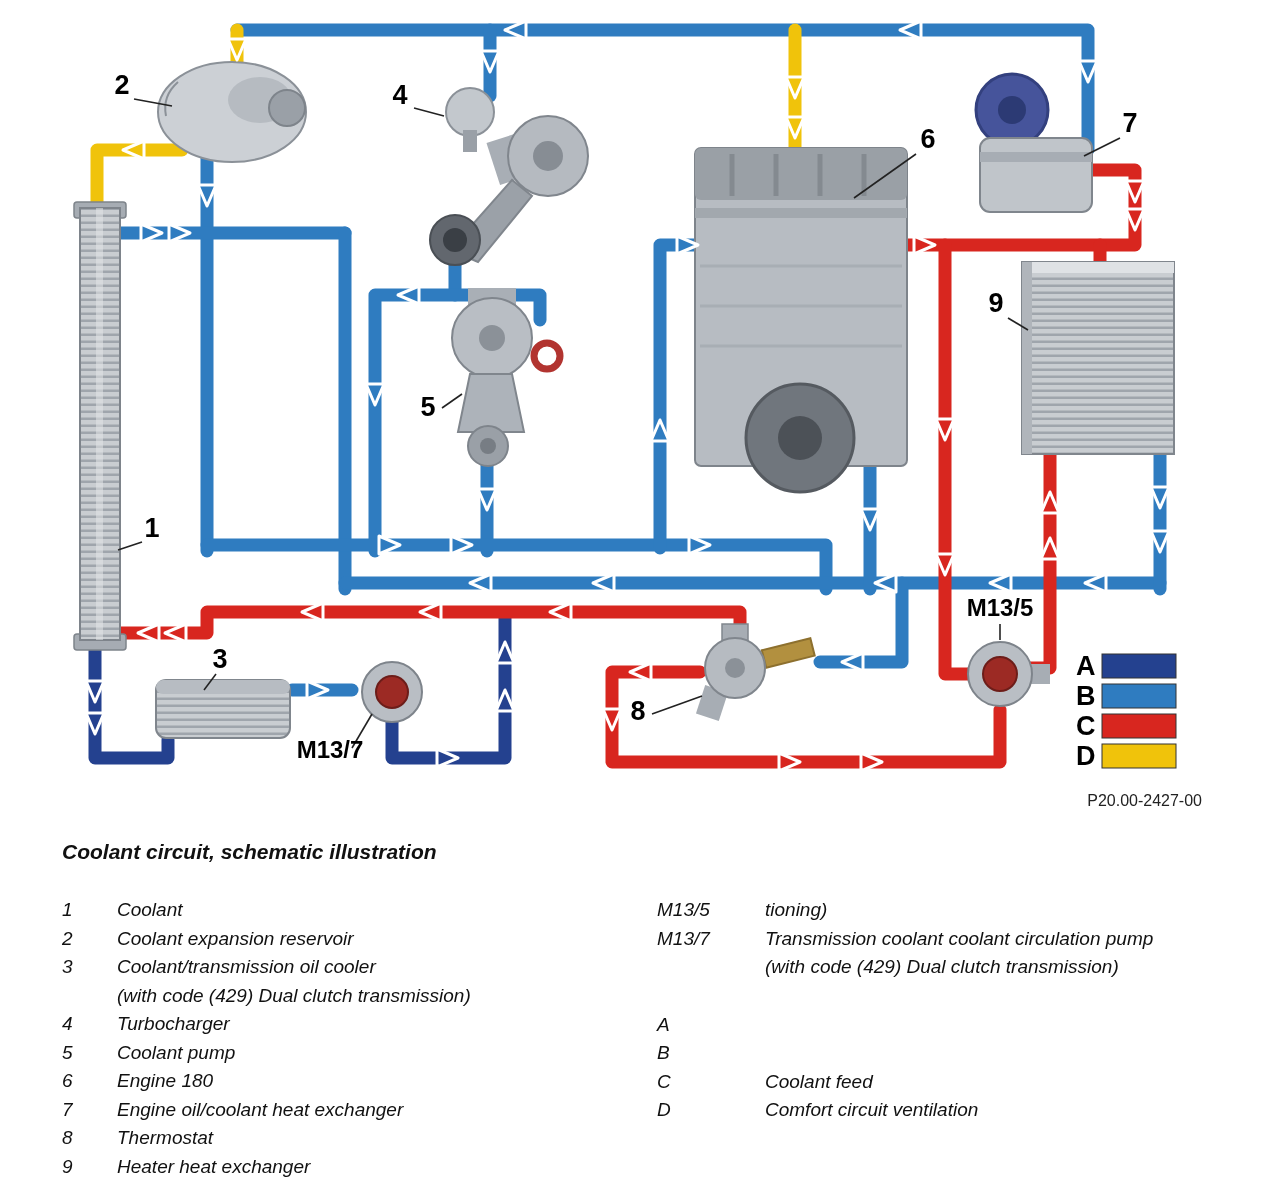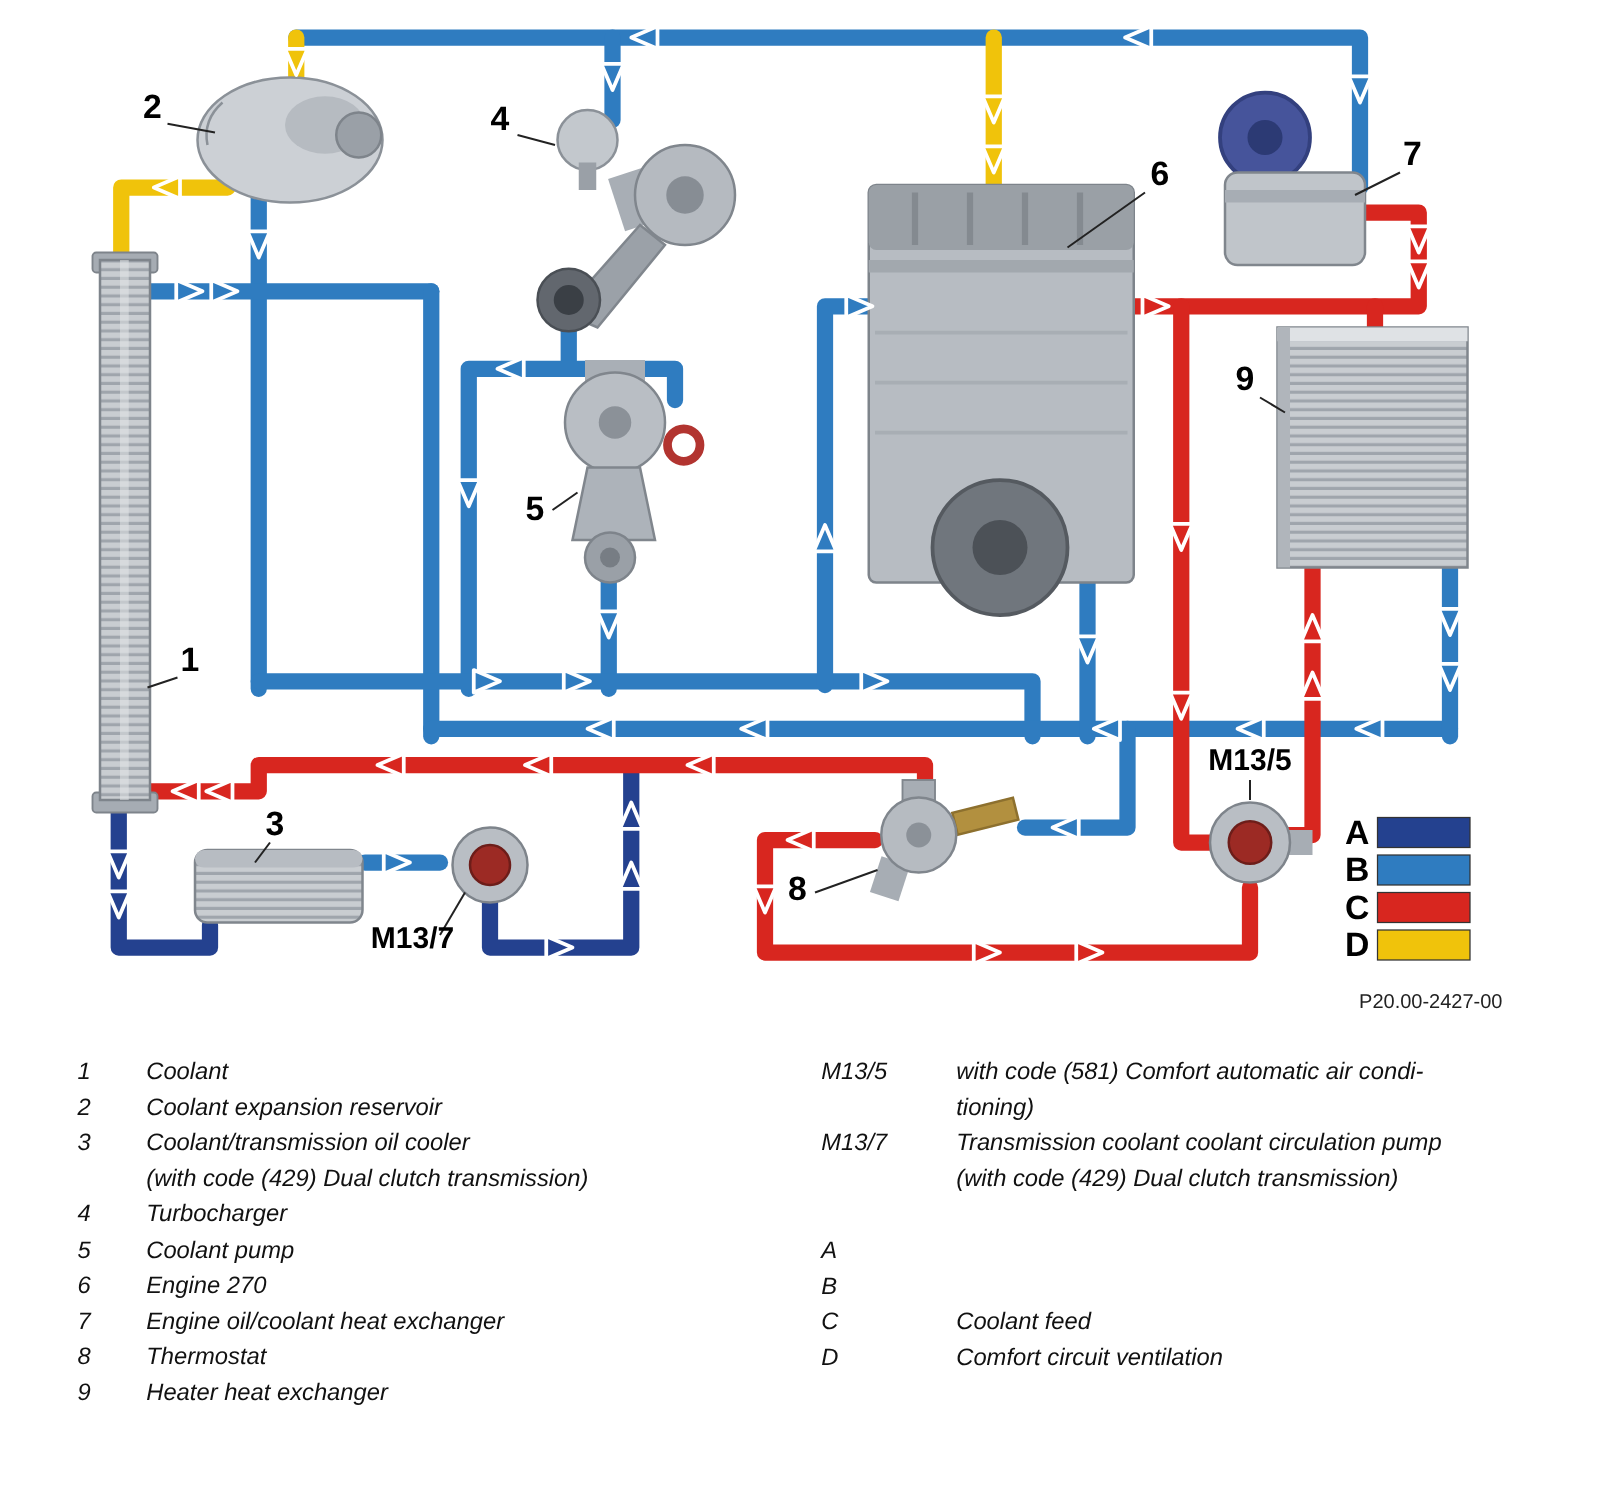--- a/index.html
+++ b/index.html
@@ -256,20 +256,21 @@
     <use href="#arr" class="cC" transform="translate(790,762)"></use>
     <use href="#arr" class="cC" transform="translate(872,762)"></use>
 
     <use href="#arr" class="cD" transform="translate(237,50) rotate(90)"></use>
     <use href="#arr" class="cD" transform="translate(795,88) rotate(90)"></use>
     <use href="#arr" class="cD" transform="translate(795,128) rotate(90)"></use>
     <use href="#arr" class="cD" transform="translate(133,150) rotate(180)"></use>
   </g>
 </svg>
 
+<div class="caption">Coolant circuit, schematic illustration</div>
 
 <div class="lists">
   <div class="col-left">
     <div class="row">
       <div class="key">1</div>
       <div class="desc">
             <div>Coolant</div>
           </div>
     </div>
     <div class="row">
@@ -293,21 +294,21 @@
     </div>
     <div class="row">
       <div class="key">5</div>
       <div class="desc">
             <div>Coolant pump</div>
           </div>
     </div>
     <div class="row">
       <div class="key">6</div>
       <div class="desc">
-            <div>Engine 270</div>
+            <div>Engine 180</div>
           </div>
     </div>
     <div class="row">
       <div class="key">7</div>
       <div class="desc">
             <div>Engine oil/coolant heat exchanger</div>
           </div>
     </div>
     <div class="row">
       <div class="key">8</div>
@@ -320,21 +321,20 @@
       <div class="desc">
             <div>Heater heat exchanger</div>
           </div>
     </div>
   </div>
 
   <div class="col-right">
     <div class="row">
       <div class="key">M13/5</div>
       <div class="desc">
-        <div>with code (581) Comfort automatic air condi-</div>
         <div>tioning)</div>
       </div>
     </div>
     <div class="row">
       <div class="key">M13/7</div>
       <div class="desc">
         <div>Transmission coolant coolant circulation pump</div>
         <div>(with code (429) Dual clutch transmission)</div>
       </div>
     </div>

